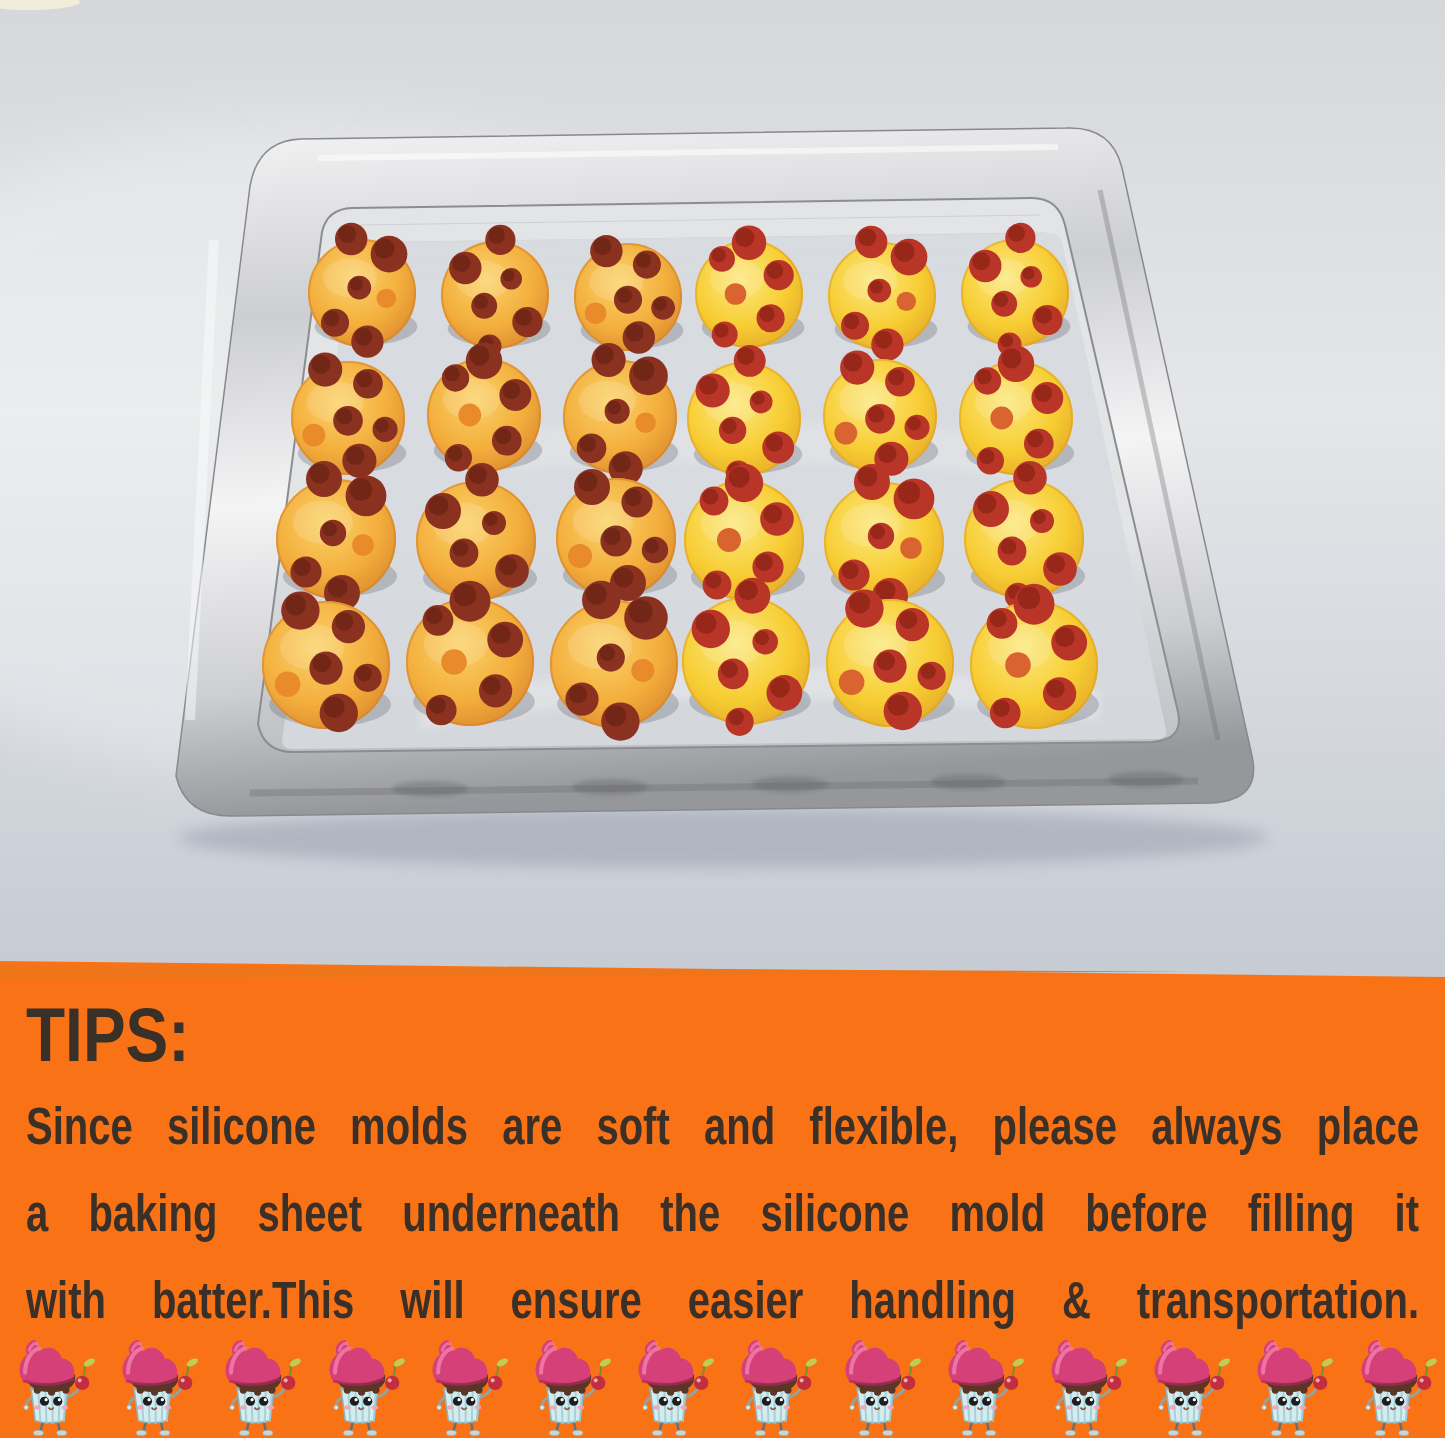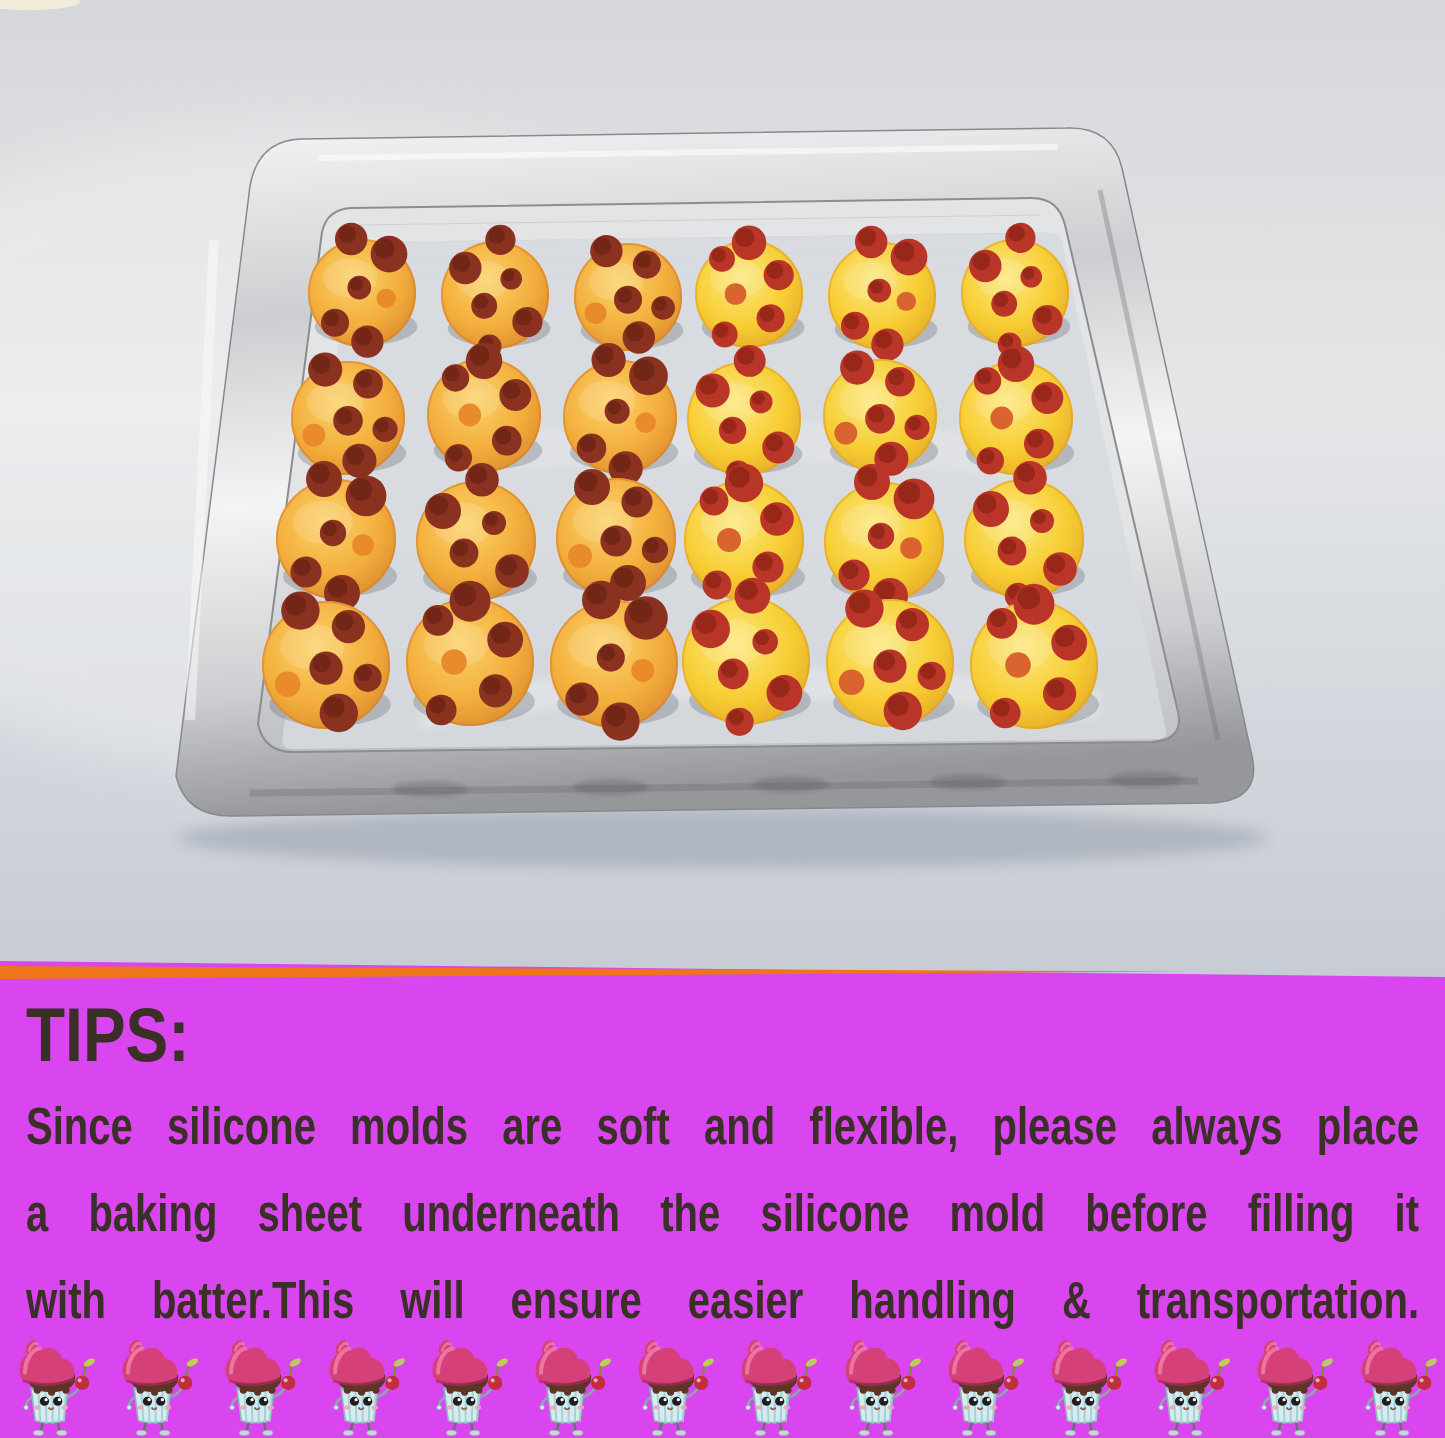--- a/index.html
+++ b/index.html
@@ -1,16 +1,16 @@
 <!DOCTYPE html>
 <html style="--bg-top: #d5d7da; --bg-center: #e4e6e8; --bg-bottom: #c6cbd4; --metal-light: #f4f4f5; --metal-mid: #cdced1; --metal-dark: #96979b; --floor-light: #e3e4e6; --floor-dark: #bfc0c4; --mat: #d6dade; --divider: #ee7519; --tips-color: #3a3027; --frosting: #d64078; --frosting-light: #ee7aa6; --frosting-dark: #ad2a5b; --chocolate: #5d3527; --cup: #d5ecef; --cup-stripe: #9fccd3; --cherry: #c22e40; --leaf: #bccf53;"><head>
 <meta charset="utf-8">
 <style>
   html,body{margin:0;padding:0;background:#ffffff;}
-  .page{position:relative;width:1445px;height:1438px;background:#d946ef;overflow:hidden;
+  .page{position:relative;width:1445px;height:1438px;background:#f97316;overflow:hidden;
         font-family:"Liberation Sans",sans-serif;}
   .photo-section{position:absolute;top:0;left:0;width:1445px;height:985px;}
   .photo-section svg{display:block;}
   .tips-heading{position:absolute;left:26px;top:996px;font-size:64px;font-weight:bold;
         color:var(--tips-color,#3a3027);line-height:1;letter-spacing:0px;
         transform:scaleY(1.2);transform-origin:top left;white-space:nowrap;}
   .tips-line{position:absolute;left:26px;width:1393px;font-size:40px;font-weight:bold;
         color:var(--tips-color,#3a3027);line-height:1.15;
         text-align:justify;text-align-last:justify;-moz-text-align-last:justify;
         transform:scaleY(1.3);transform-origin:top left;}

